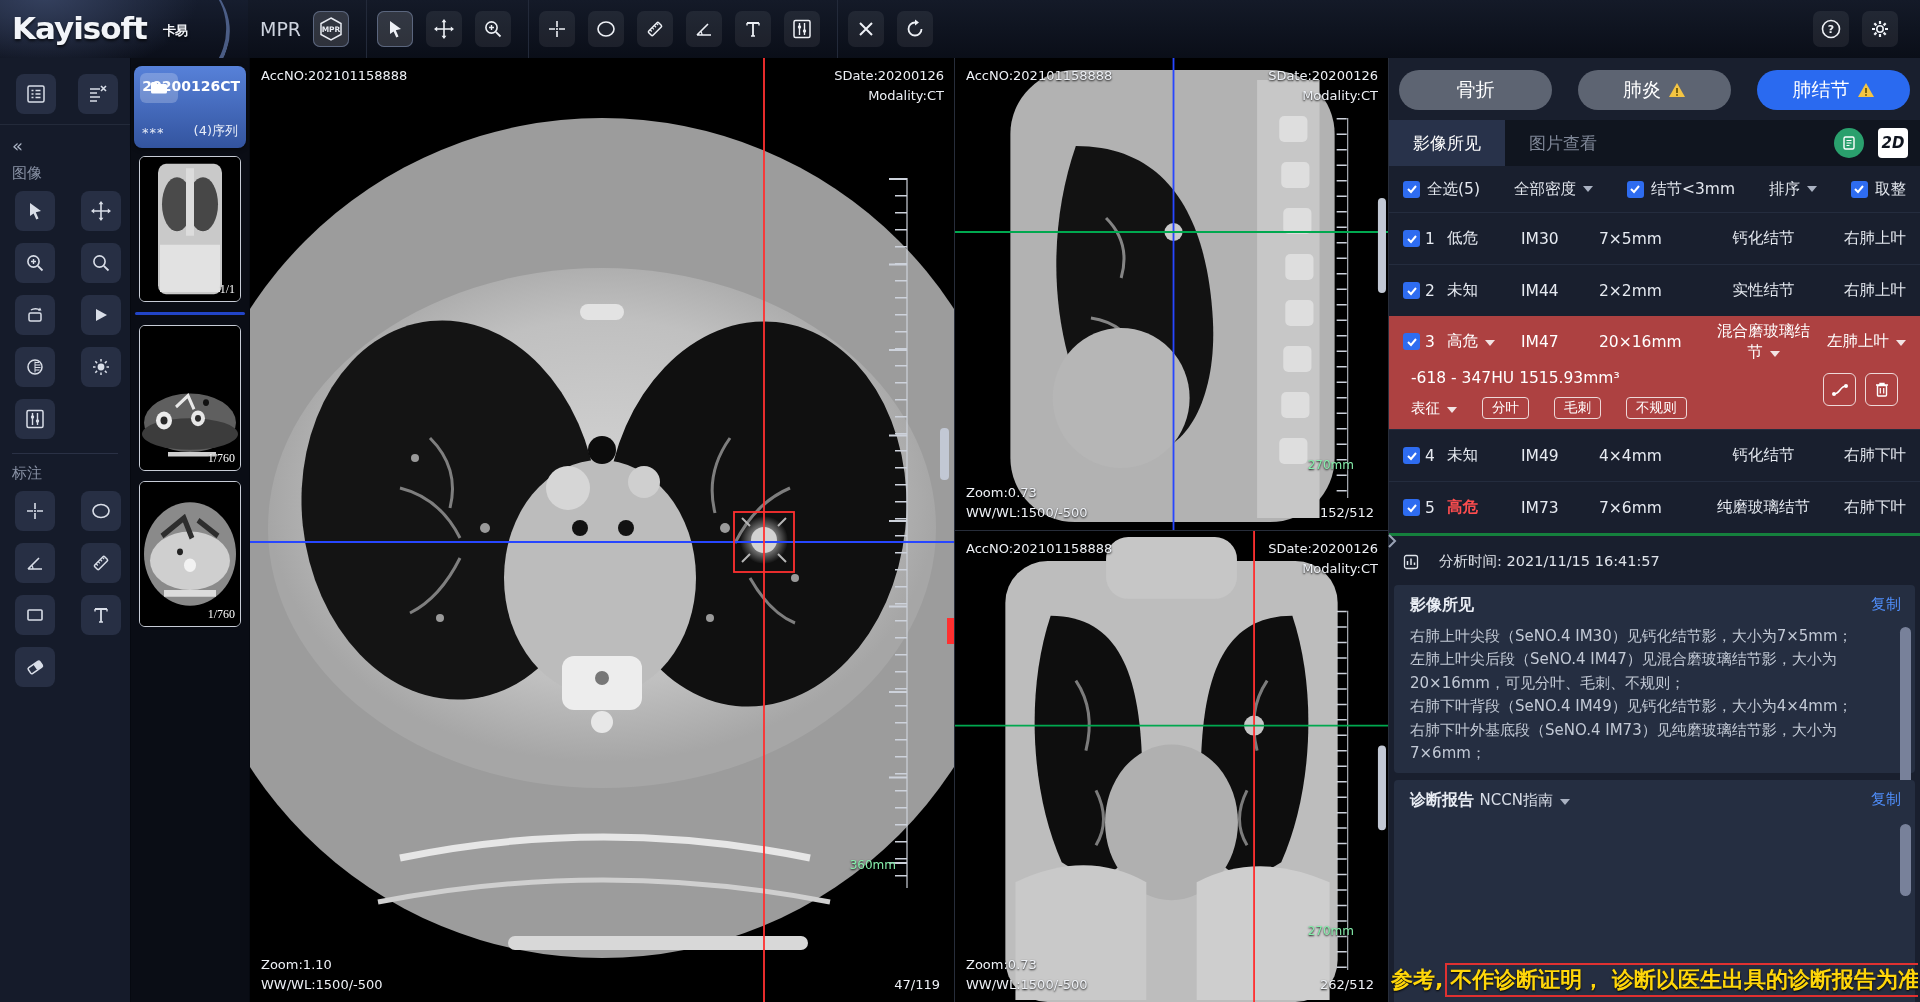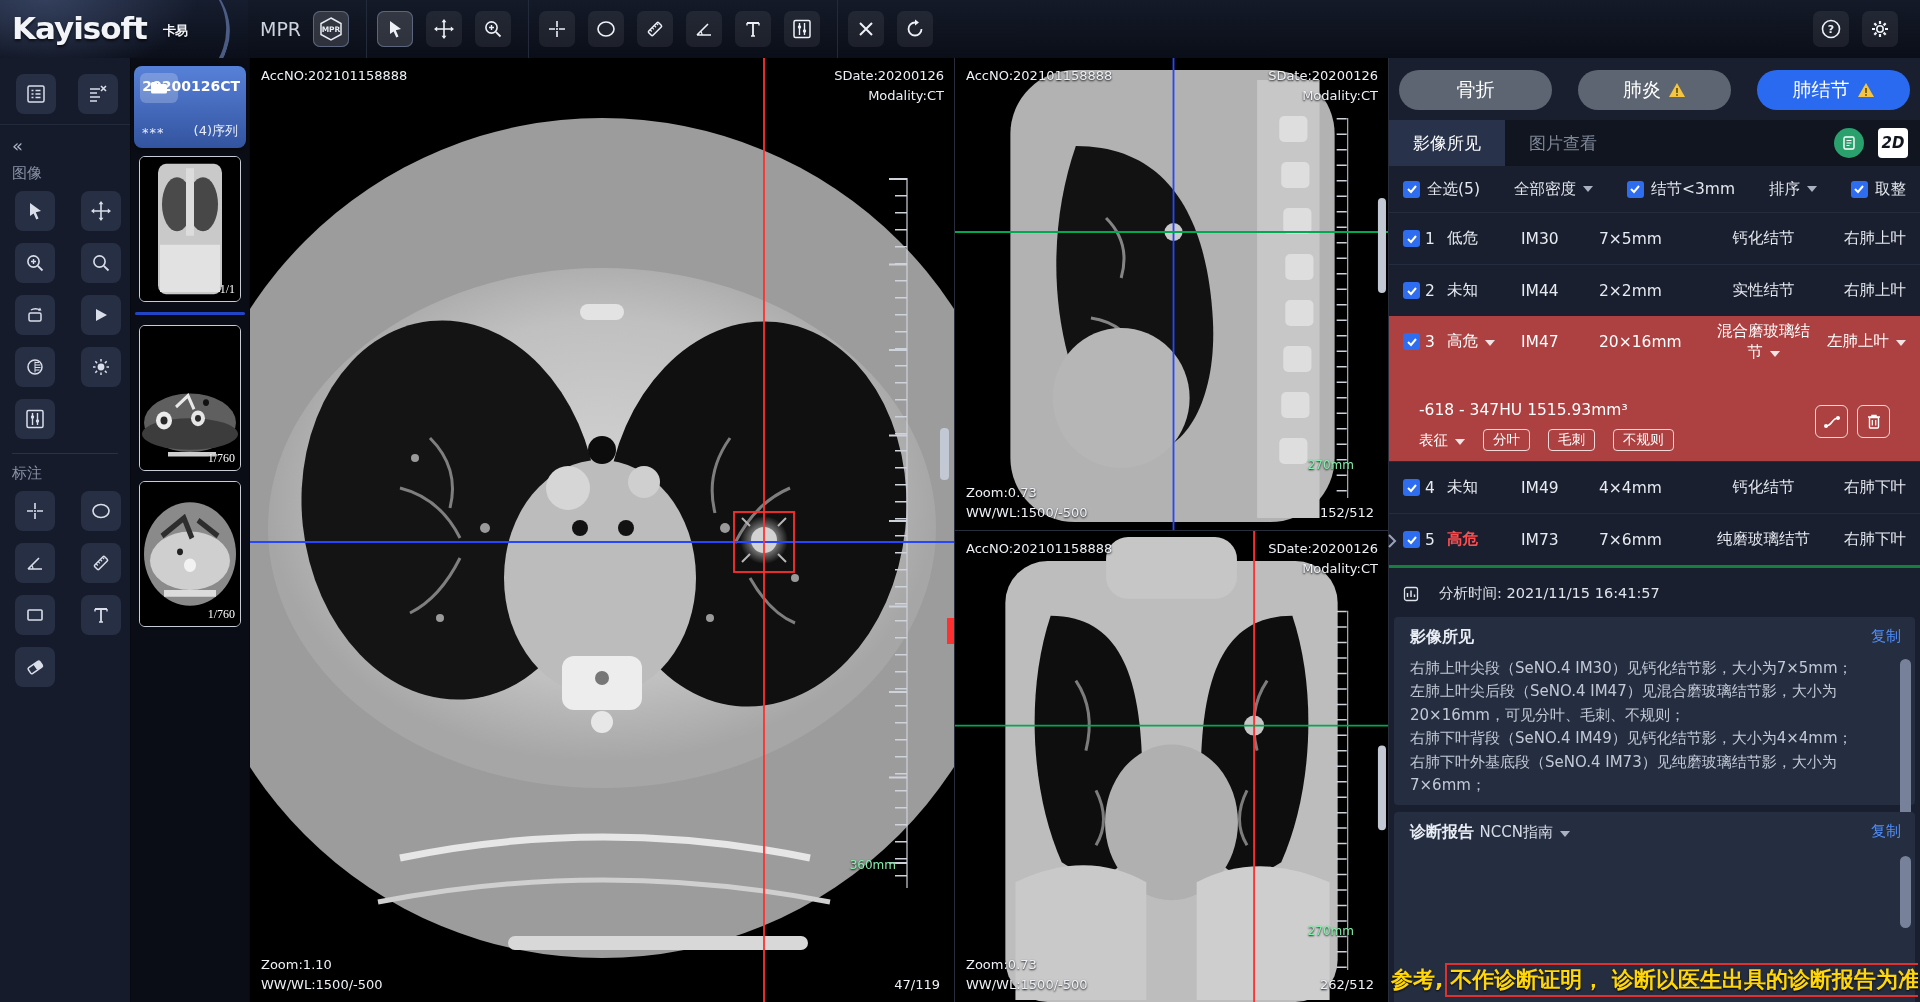--- a/index.html
+++ b/index.html
@@ -91,24 +91,24 @@
   .car{display:inline-block;width:0;height:0;border-left:5px solid transparent;border-right:5px solid transparent;
        border-top:6px solid #aab2c2;margin-left:7px;}
   .car.w{border-top-color:#f2e4e4;}
   .nrow{display:grid;grid-template-columns:22px 22px 74px 78px 118px 1fr 96px;align-items:center;height:51px;
         padding:0 14px;border-top:1px solid #242c3e;font-size:15.5px;color:#e6eaf1;}
   .nrow .n-loc{text-align:right;}
   .nrow .n-type{text-align:center;}
   .risk-red{color:#ff4d4f;font-weight:700;}
   .nexp{background:#ad4141;padding-bottom:10px;}
   .nexp .nrow{border-top:none;color:#fff;}
-  .nexp-body{display:flex;align-items:flex-start;padding:0 30px;margin-top:32px;}
+  .nexp-body{display:flex;align-items:flex-start;padding:0 22px;}
   .nexp-left{flex:1;min-width:0;}
   .nexp-measure{font-size:15.5px;color:#fff;margin:2px 0 10px 0;}
-  .nexp-tags{display:flex;align-items:center;gap:18px;font-size:14.5px;color:#fff;}
+  .nexp-tags{display:flex;align-items:center;gap:25px;font-size:14.5px;color:#fff;}
   .tag{border:1px solid #eed8d8;border-radius:4px;padding:1px 9px;font-size:13.5px;}
   .nexp-actions{display:flex;gap:9px;margin-top:6px;}
   .actbtn{width:31px;height:31px;border:1px solid #eed8d8;border-radius:6px;display:flex;align-items:center;
           justify-content:center;color:#fff;cursor:pointer;}
   .atime{display:flex;align-items:center;gap:20px;padding:16px 14px 12px 14px;font-size:14.5px;color:#dfe3ea;
          border-top:3px solid #15803d;text-align:right;}
   .card{background:#252e41;margin:2px 5px 5px 5px;border-radius:4px;padding:10px 16px 8px 16px;position:relative;}
   .card-title{font-size:16px;font-weight:700;color:#e9edf4;}
   .guide{font-weight:400;font-size:15px;color:#d7dce6;}
   .copy-link{position:absolute;right:14px;top:10px;color:#4f8df9;font-size:15px;cursor:pointer;}

